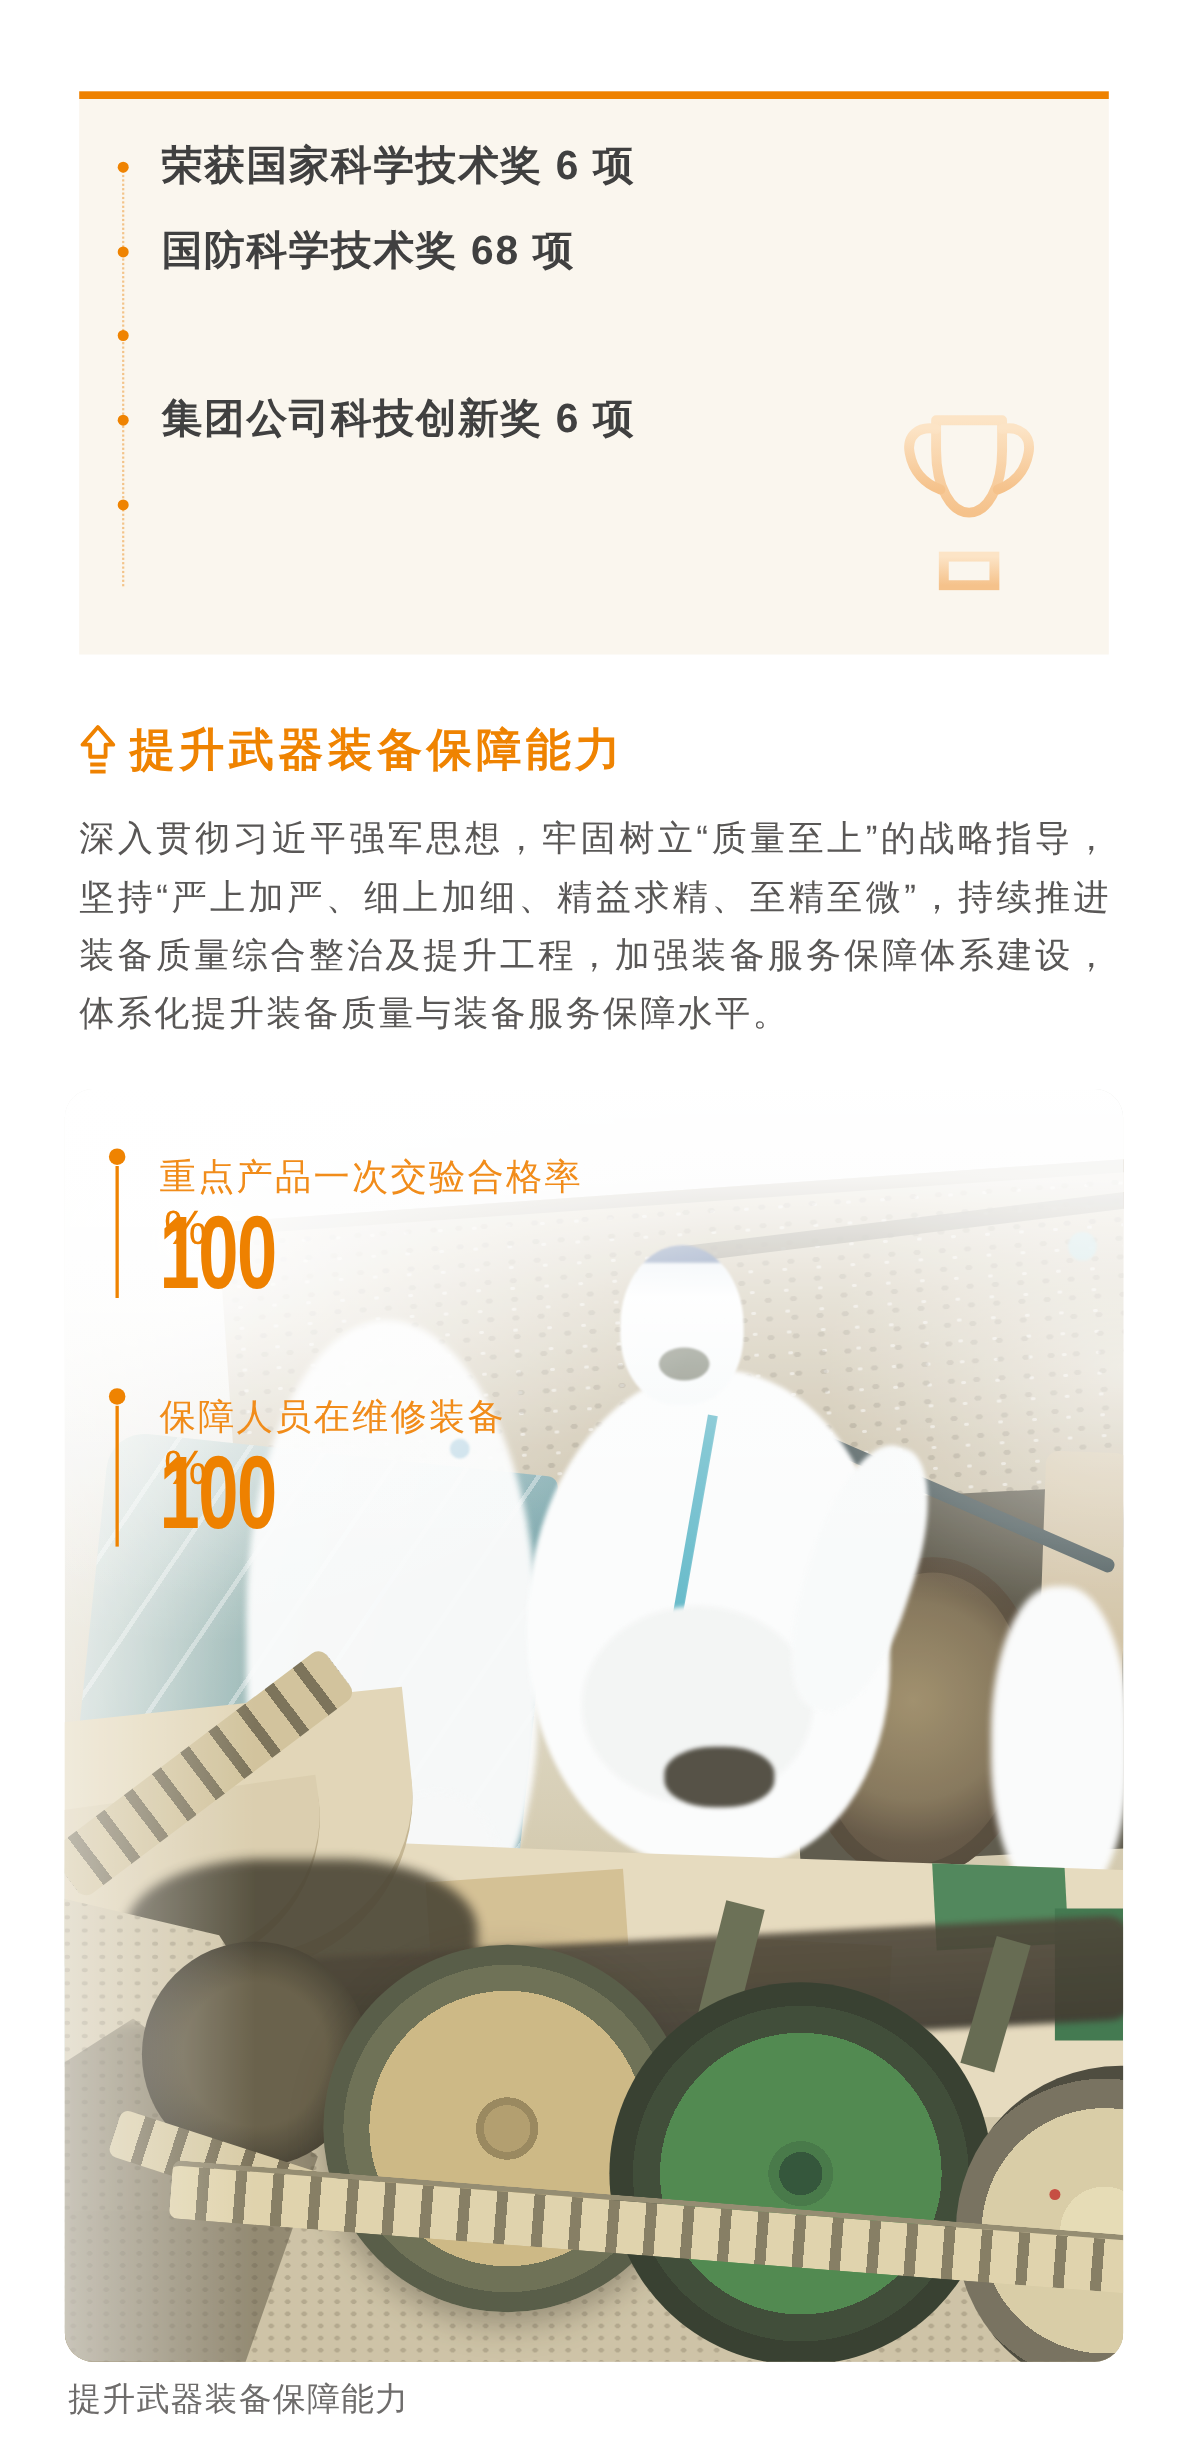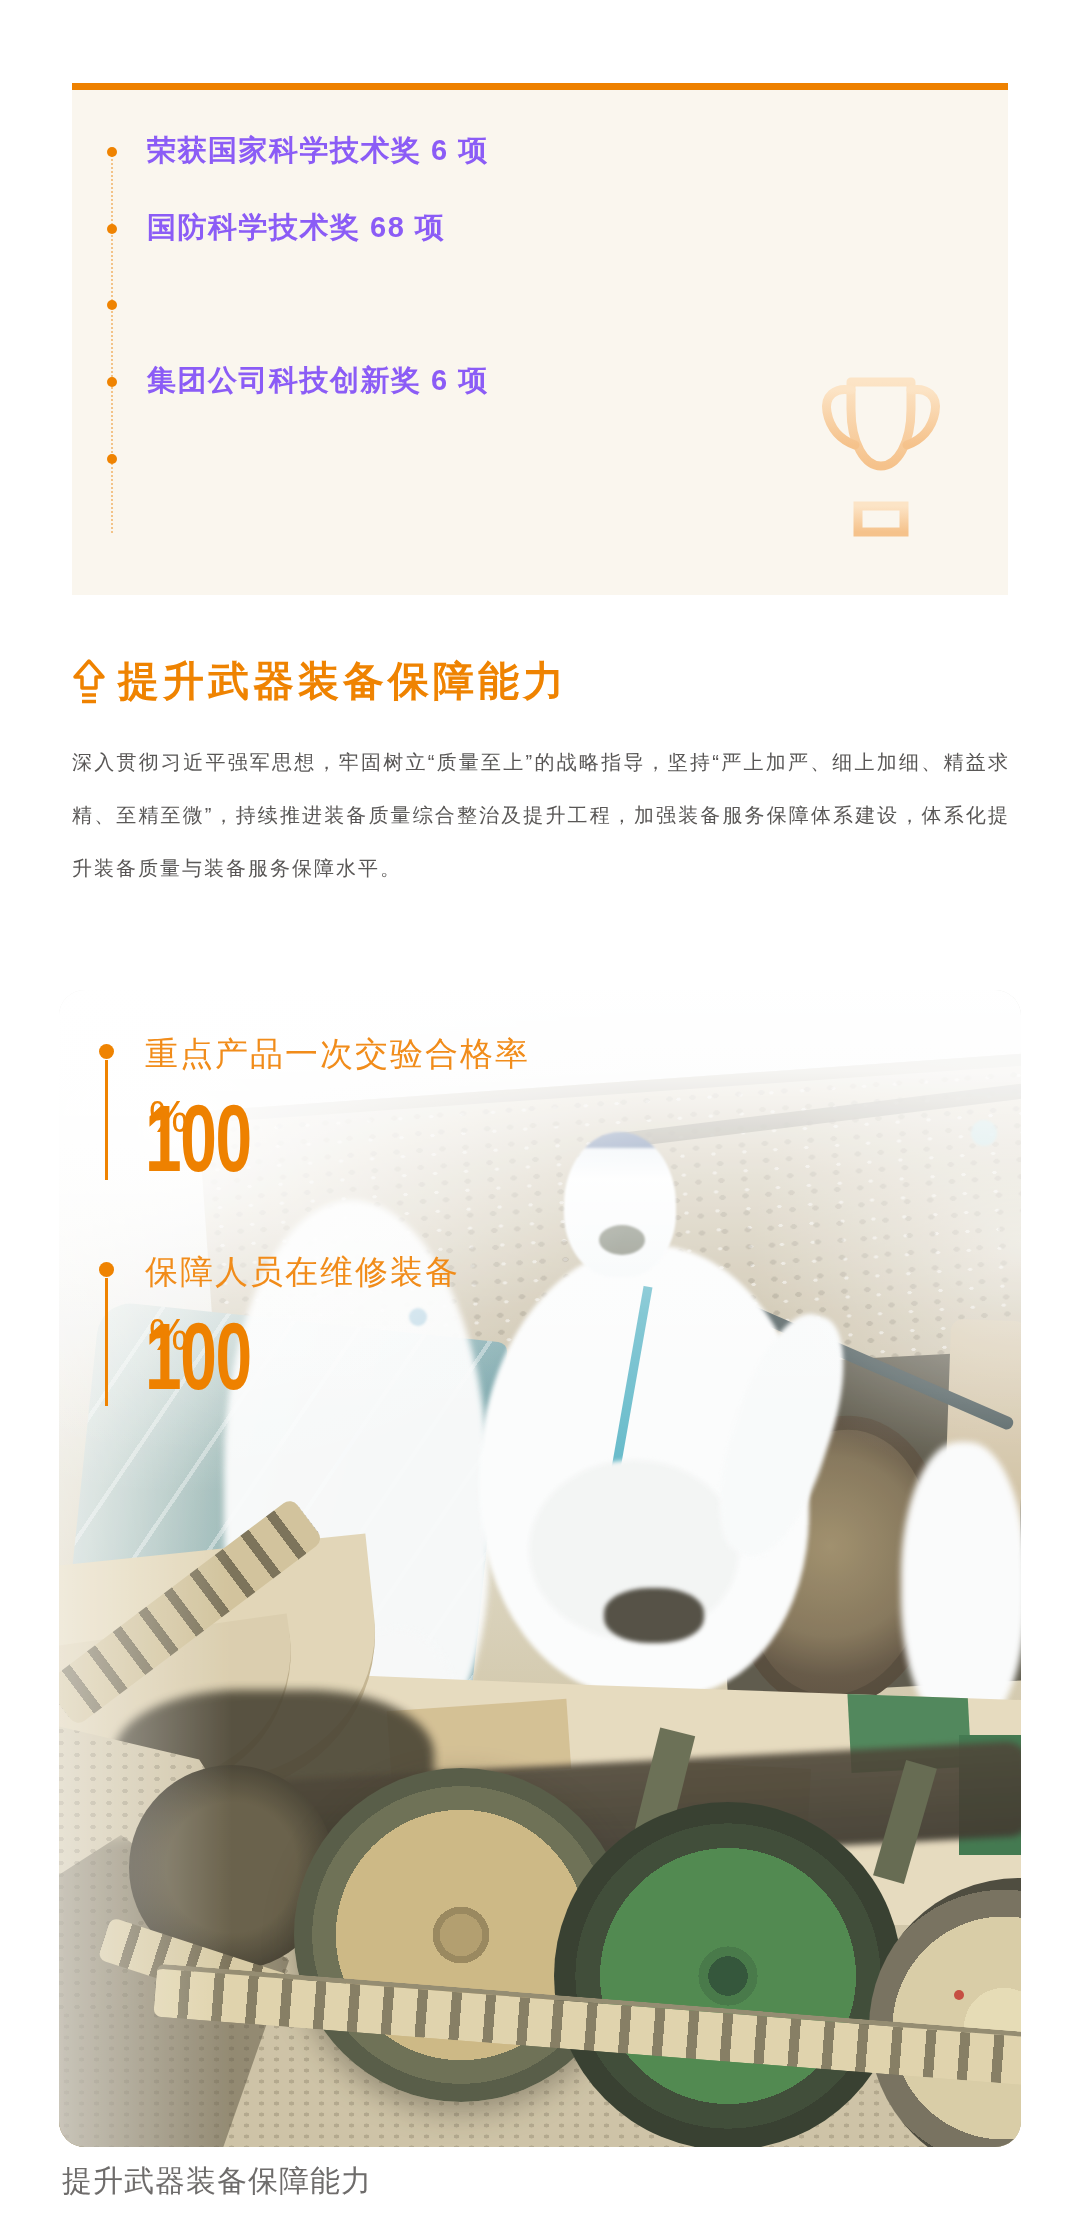--- a/index.html
+++ b/index.html
@@ -9,27 +9,27 @@
 
   
   .page-title{left:72px;top:26px;font-size:34px;font-weight:700;color:#ee8100;letter-spacing:3px;}
   .title-divider{left:72px;top:83px;width:936px;height:7px;background:#ee8100;}
 
   
   .award-box{left:72px;top:90px;width:936px;height:505px;background:#faf6ee;}
   .award-connector{left:39px;top:62px;height:381px;border-left:2px dotted #f3c388;}
   .award-item{left:0;width:100%;height:33px;}
   .award-dot{position:absolute;left:35px;top:13px;width:10px;height:10px;border-radius:50%;background:#ef8301;}
-  .award-text{position:absolute;left:75px;top:0;font-size:29px;font-weight:700;color:#8b5cf6;letter-spacing:1.5px;white-space:nowrap;line-height:33px;}
+  .award-text{position:absolute;left:75px;top:0;font-size:37px;font-weight:700;color:#404040;letter-spacing:1.5px;white-space:nowrap;line-height:33px;}
   .trophy{left:745px;top:283px;}
 
   
   .sec-icon{left:72px;top:658px;}
   .sec-title{left:118px;top:654px;font-size:41px;font-weight:700;color:#ef8301;letter-spacing:4px;}
-  .sec-body{left:72px;top:736px;width:938px;font-size:20px;line-height:53px;color:#595756;
+  .sec-body{left:72px;top:736px;width:938px;font-size:32px;line-height:53px;color:#595756;
             letter-spacing:2px;text-align:justify;margin:0;}
 
   
   .photo{left:59px;top:990px;width:962px;height:1157px;border-radius:26px;overflow:hidden;background:#e8e6df;}
   .photo *{position:absolute;}
   .ph-base{inset:0;background:linear-gradient(180deg,#f2f4f5 0%,#e8e7e1 25%,#d9d2bc 48%,#cfc4a5 62%,#c9bd9c 100%);}
   .ph-wall{left:150px;top:92px;width:830px;height:340px;transform:rotate(-4deg);background:#c6bba1;
            border-top:12px solid #958c74;
            background-image:radial-gradient(rgba(110,100,80,.35) 3px,transparent 3.5px),
                             radial-gradient(rgba(255,255,255,.5) 2px,transparent 2.6px);
@@ -111,21 +111,21 @@
   .ph-veil{inset:0;background:rgba(255,255,255,.1);}
 
   
   .stat{left:40px;width:520px;}
   .stat1{top:44px;}
   .stat2{top:262px;}
   .pin-dot{position:absolute;left:0;top:10px;width:15px;height:15px;border-radius:50%;background:#ef8301;}
   .pin-stem{position:absolute;left:6px;top:26px;width:3px;background:#ef8301;}
   .stat1 .pin-stem{height:120px;}
   .stat2 .pin-stem{height:128px;}
-  .stat-label{position:absolute;left:46px;top:0;font-size:33px;color:#f18c1a;letter-spacing:2px;white-space:nowrap;line-height:40px;text-align:right;}
+  .stat-label{position:absolute;left:46px;top:16px;font-size:33px;color:#f18c1a;letter-spacing:2px;white-space:nowrap;line-height:40px;text-align:right;}
   .stat-value{position:absolute;left:46px;top:58px;white-space:nowrap;}
   .stat-num{display:inline-block;font-size:94px;font-weight:700;color:#ee8100;line-height:94px;
             transform:scaleX(.7);transform-origin:0 100%;letter-spacing:-2px;}
   .stat-unit{display:inline-block;font-size:44px;color:#ee8100;margin-left:4px;vertical-align:baseline;}
 
   
   .photo-caption{left:62px;top:2161px;font-size:30px;color:#6e6c6b;letter-spacing:1px;}
 </style>
 </head>
 <body>

